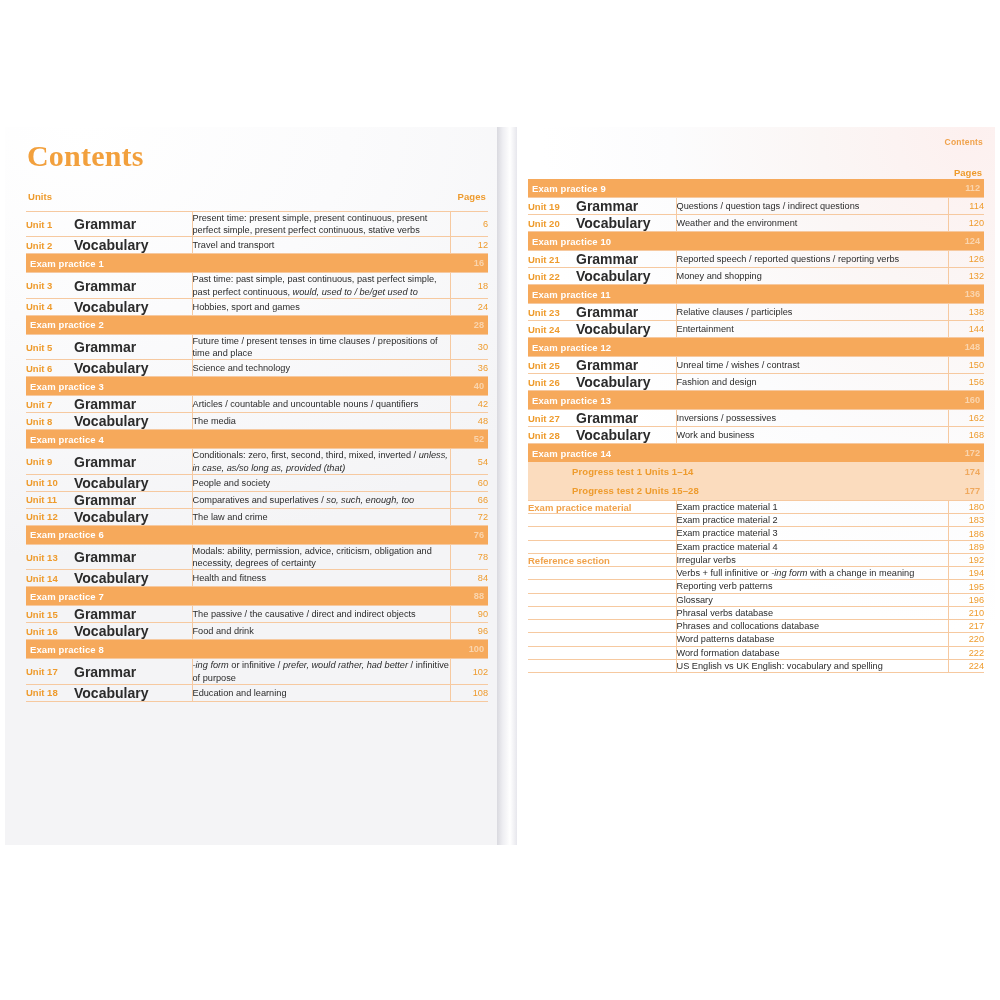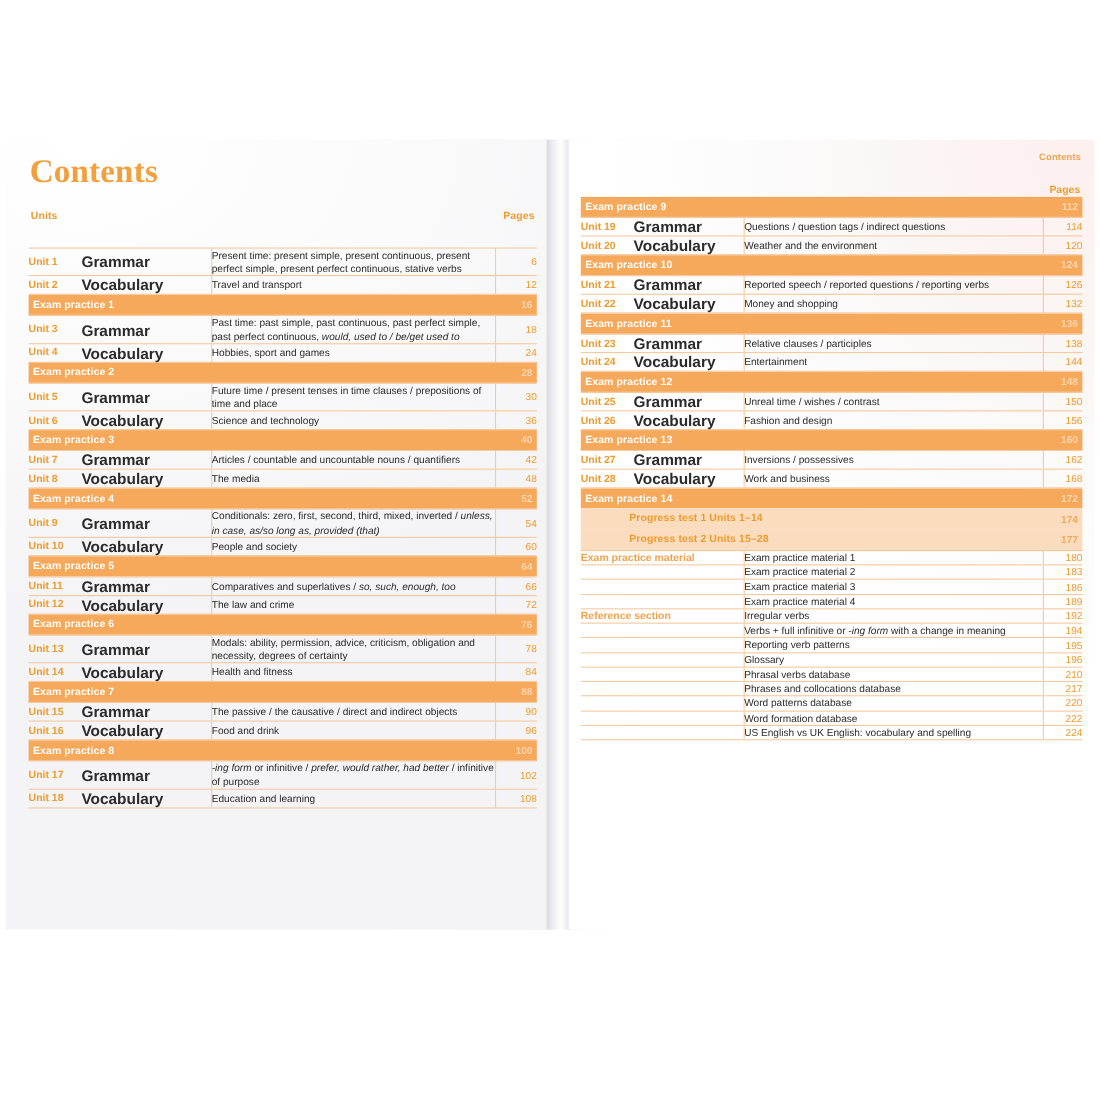--- a/index.html
+++ b/index.html
@@ -42,21 +42,21 @@
     font-family:"Liberation Serif","DejaVu Serif",serif;
     font-weight:bold;font-size:30px;color:#F2A03D;
     letter-spacing:.2px;margin:0 0 20px 1px;line-height:1;
   }
   .corner-contents{
     position:absolute;right:12px;top:10px;
     font-size:8.5px;font-weight:bold;color:#F0A24B;letter-spacing:.2px;
   }
 
   
-  .colhead{position:relative;height:18px;margin-bottom:16px;}
+  .colhead{position:relative;height:18px;margin-bottom:2px;}
   .colhead .units{
     position:absolute;left:2px;top:0;
     font-size:9.5px;font-weight:bold;color:#EE9B2D;letter-spacing:.1px;
   }
   .colhead .pages{
     position:absolute;right:2px;top:0;
     font-size:9.5px;font-weight:bold;color:#EE9B2D;letter-spacing:.1px;
   }
   .rhead{height:44px;position:relative;}
   .rhead .pages{
@@ -242,28 +242,20 @@
               <td class="c-kind">Grammar</td>
               <td class="c-desc">Conditionals: zero, first, second, third, mixed, inverted / <i>unless, in case, as/so long as, provided (that)</i></td>
               <td class="c-page">54</td>
             </tr>
             <tr class="row">
               <td class="c-unit">Unit 10</td>
               <td class="c-kind">Vocabulary</td>
               <td class="c-desc">People and society</td>
               <td class="c-page">60</td>
             </tr>
-            <tr class="bar">
-              <td colspan="4">
-                <div class="bar-inner">
-                  <span class="bar-label">Exam practice 5</span>
-                  <span class="bar-page">64</span>
-                </div>
-              </td>
-            </tr>
             <tr class="row">
               <td class="c-unit">Unit 11</td>
               <td class="c-kind">Grammar</td>
               <td class="c-desc">Comparatives and superlatives / <i>so, such, enough, too</i></td>
               <td class="c-page">66</td>
             </tr>
             <tr class="row">
               <td class="c-unit">Unit 12</td>
               <td class="c-kind">Vocabulary</td>
               <td class="c-desc">The law and crime</td>

